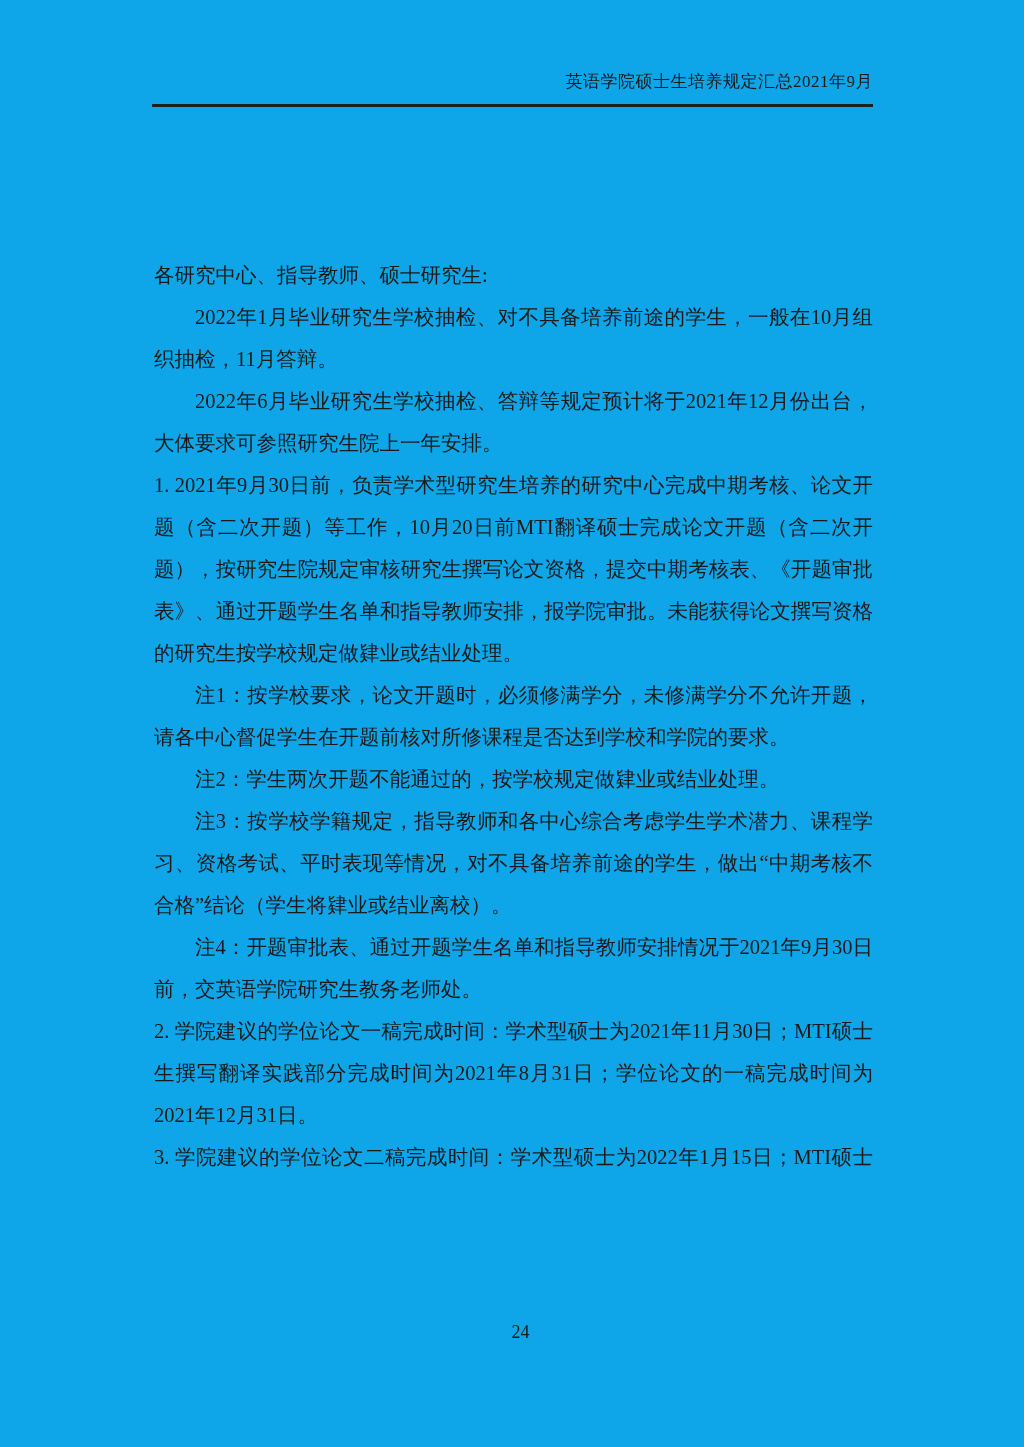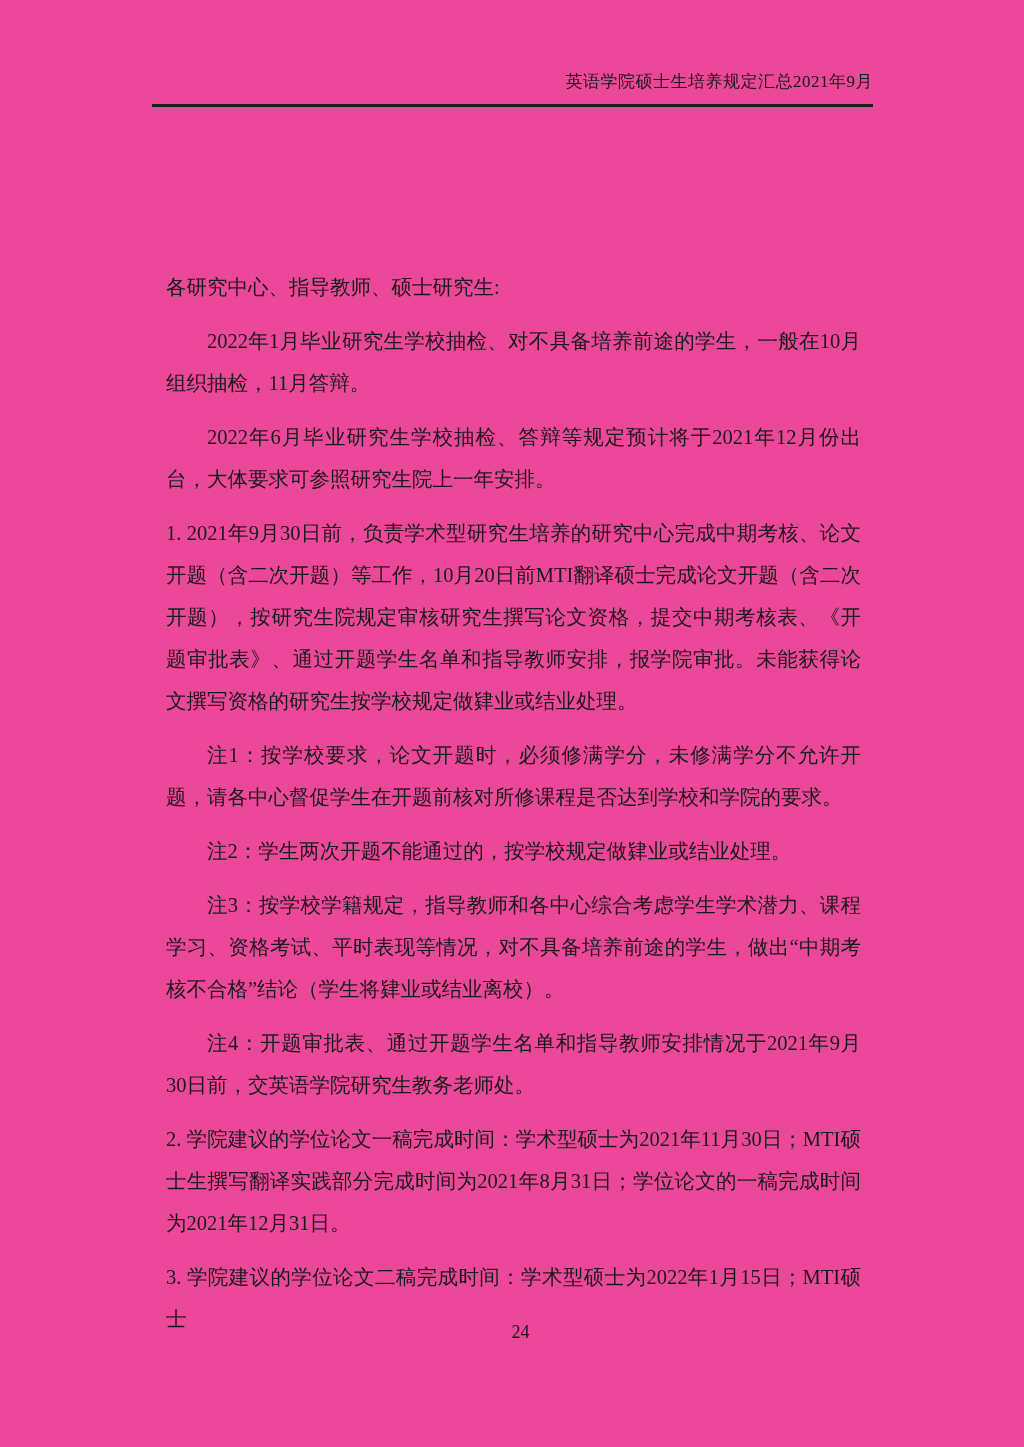--- a/index.html
+++ b/index.html
@@ -49,21 +49,21 @@
   .body {
     position: absolute;
     top: 254px;
     left: 154px;
     width: 719px;
     font-size: 20.5px;
     line-height: 42px;
     text-align: justify;
   }
   .para {
-    margin: 12px;
+    margin: 0;
     padding: 0;
   }
   .para.indent {
     text-indent: 2em;
   }
   .para.fill-last {
     text-align-last: justify;
   }
   .footer {
     position: absolute;
@@ -71,21 +71,21 @@
     left: 160px;
     width: 721px;
     text-align: center;
     font-size: 18px;
     line-height: 24px;
   }
 </style>
 </head>
 <body>
 
-<div class="page" style="color: rgb(26, 26, 26); background: #ec4899;">
+<div class="page" style="color: rgb(26, 26, 26); background: #0ea5e9;">
 
   <div class="header">
     <span>英语学院硕士生培养规定汇总2021年9月</span>
   </div>
 
   <div class="header-rule" style="background: rgb(31, 31, 31);"></div>
 
 
   <div class="body">
       <p class="para">各研究中心、指导教师、硕士研究生:</p>

